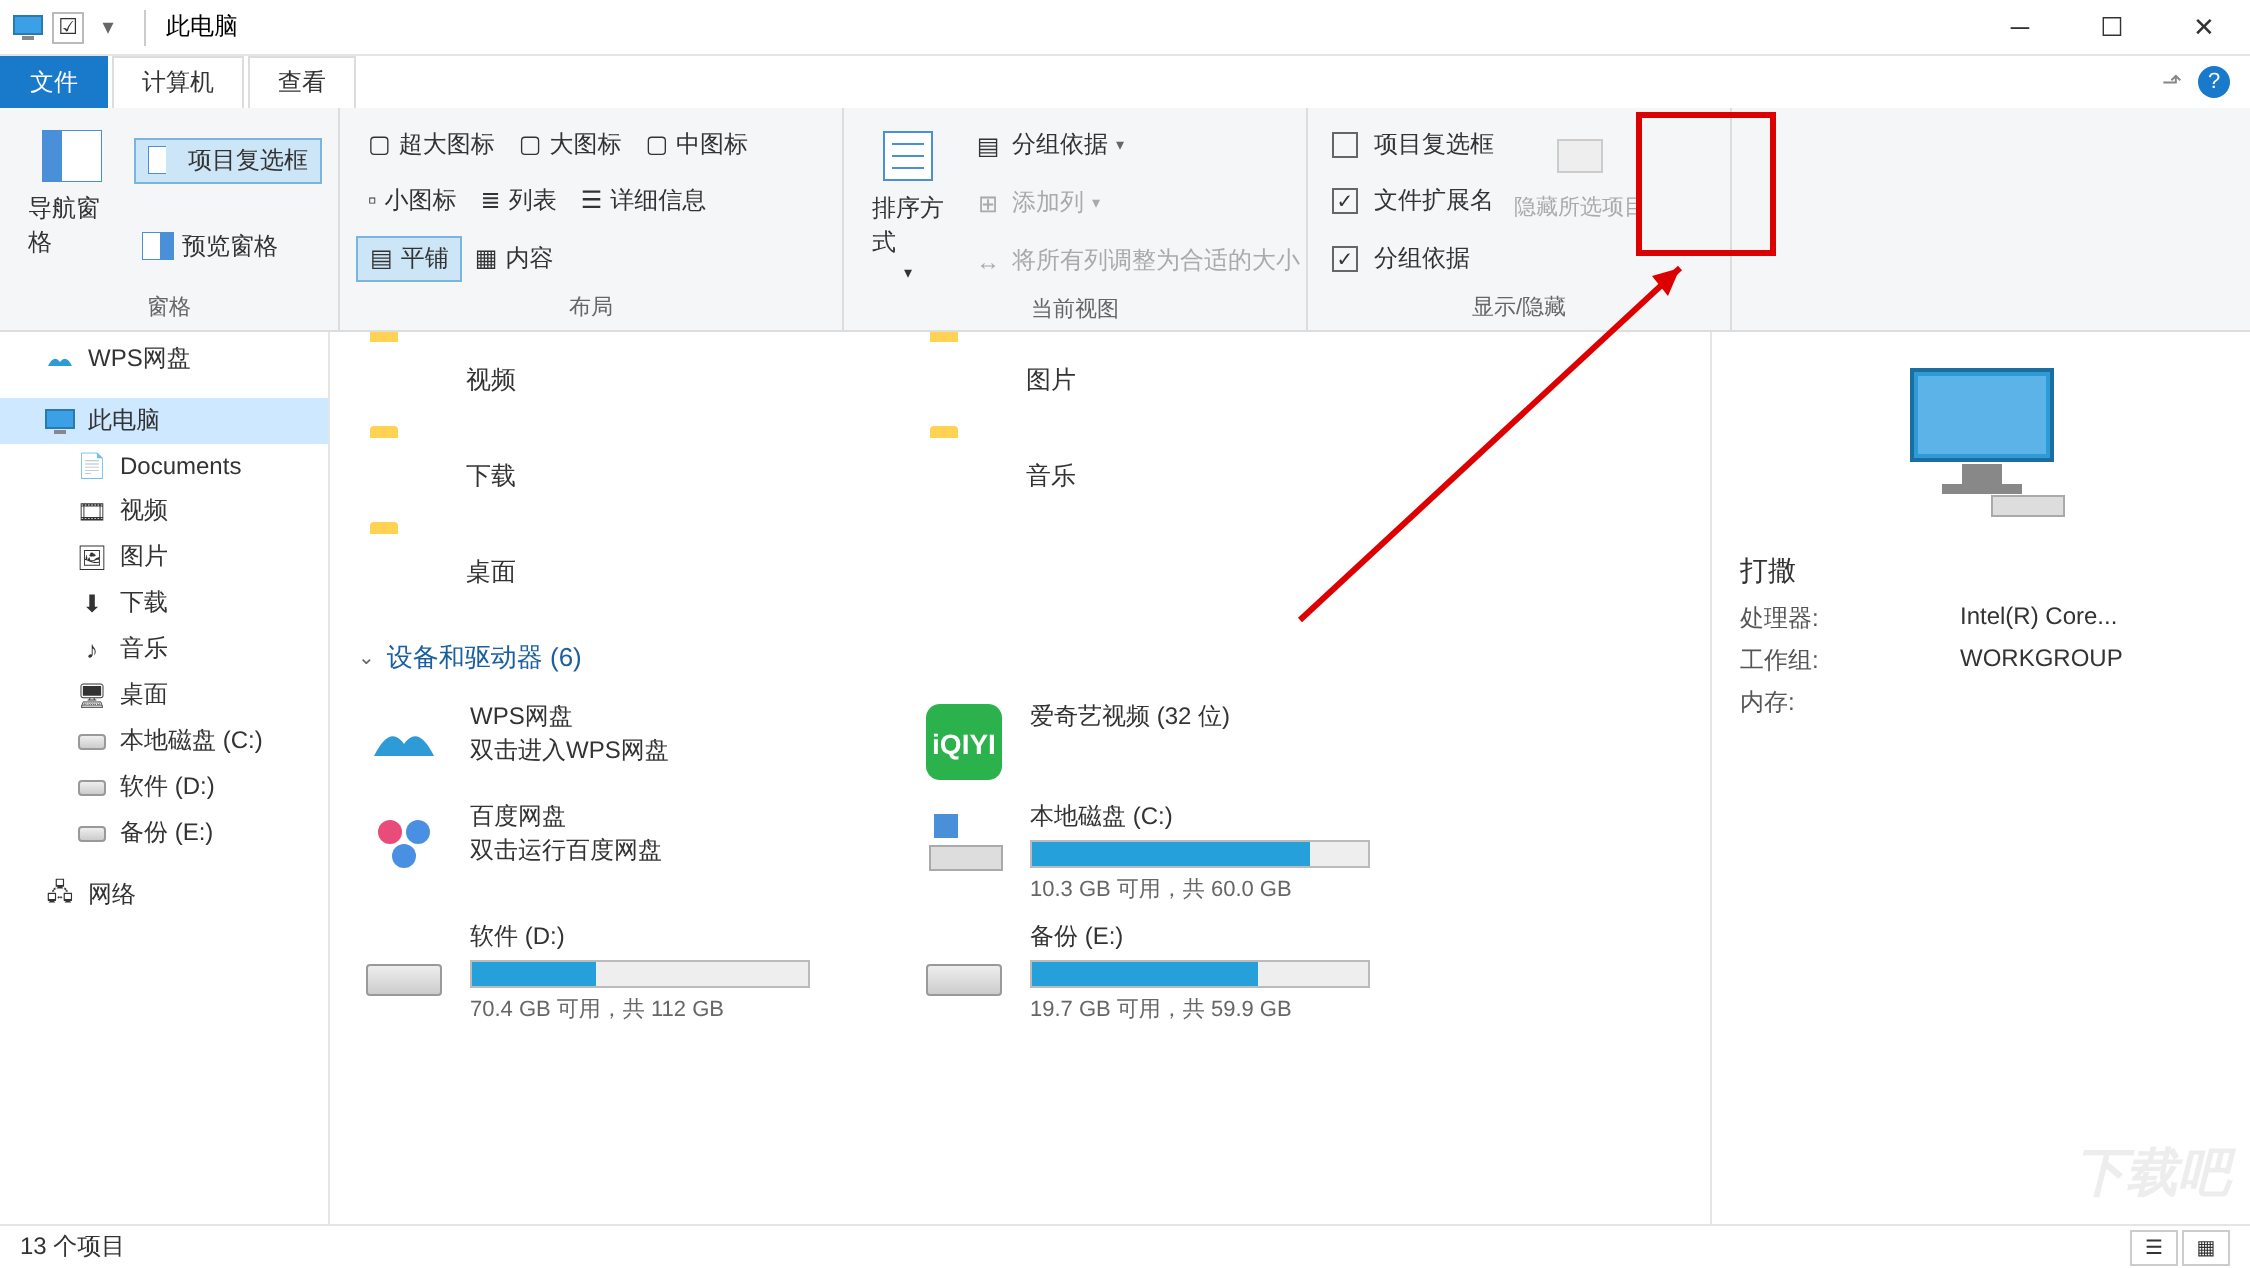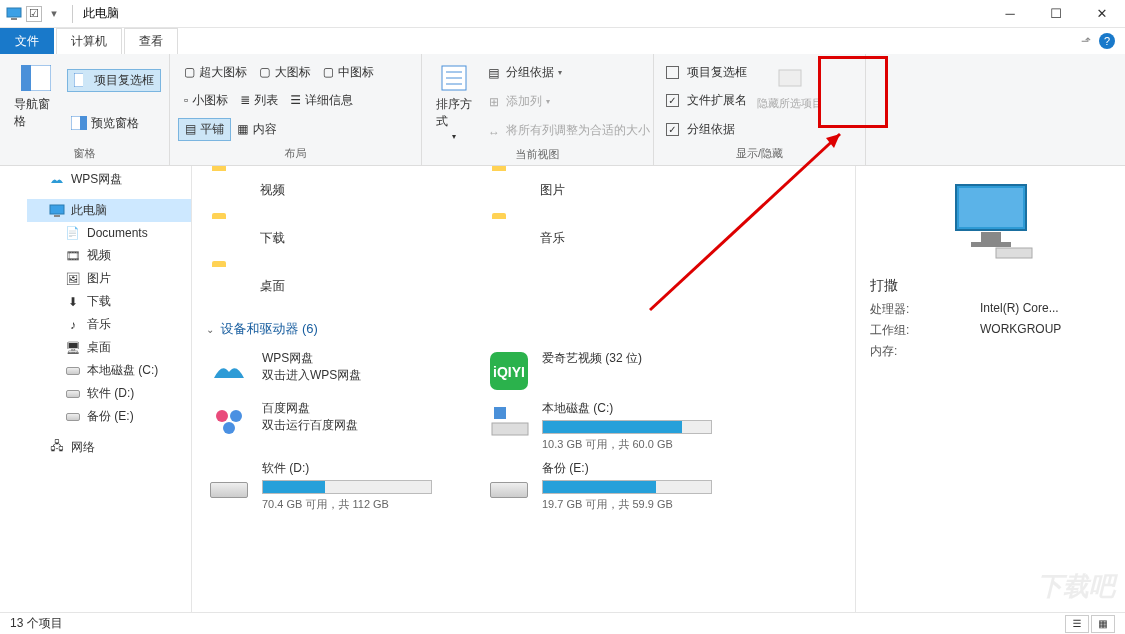--- a/index.html
+++ b/index.html
@@ -33,21 +33,21 @@
 .small-row { display:flex; align-items:center; gap:4px; padding:2px 4px; font-size:12px; white-space:nowrap; }
 .small-row .ic { width:16px; height:16px; display:flex; align-items:center; justify-content:center; flex-shrink:0; }
 .col { display:flex; flex-direction:column; justify-content:space-around; }
 .layout-btn { display:flex; align-items:center; gap:4px; padding:2px 6px; font-size:12px; }
 .layout-btn.sel { background:#cde6f7; border:1px solid #7ab5e0; }
 .chk { width:13px; height:13px; border:1px solid #666; display:inline-flex; align-items:center; justify-content:center; font-size:10px; color:#333; margin-right:4px; }
 .highlight-box { position:absolute; border:3px solid #d00; pointer-events:none; z-index:10; }
 .arrow-svg { position:absolute; pointer-events:none; z-index:9; }
 
 
-.content { display:flex; height:calc(634px - 28px - 26px - 112px - 22px);padding-left:27px; }
+.content { display:flex; height:calc(634px - 28px - 26px - 112px - 22px); }
 .sidebar { width:165px; border-right:1px solid #e5e5e5; overflow:hidden; padding-top:2px; }
 .nav-item { display:flex; align-items:center; gap:6px; padding:3px 6px 3px 22px; font-size:12px; }
 .nav-item.selected { background:#cde8ff; }
 .nav-item .ic { width:16px; height:16px; flex-shrink:0; display:flex; align-items:center; justify-content:center; }
 .main { flex:1; overflow:hidden; padding:0 0 0 14px; display:flex; }
 .main-left { flex:1; }
 .details-pane { width:270px; border-left:1px solid #e5e5e5; padding:14px; display:flex; flex-direction:column; align-items:flex-start; }
 .folder-row { display:flex; gap:40px; }
 .folder-item { display:flex; align-items:center; gap:10px; width:240px; padding:4px; }
 .folder-item .ic { width:40px; height:40px; flex-shrink:0; }

